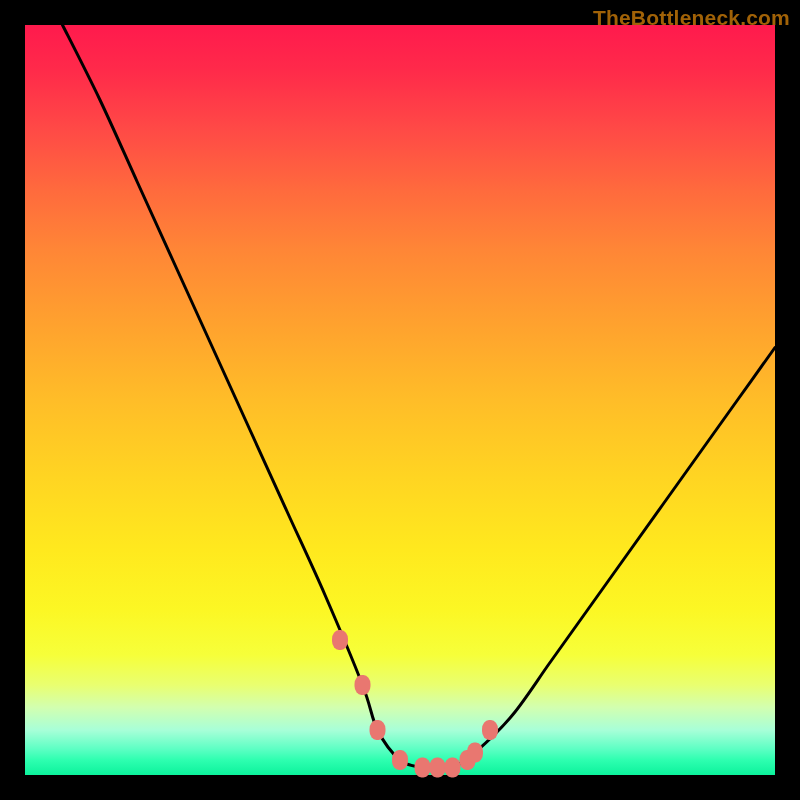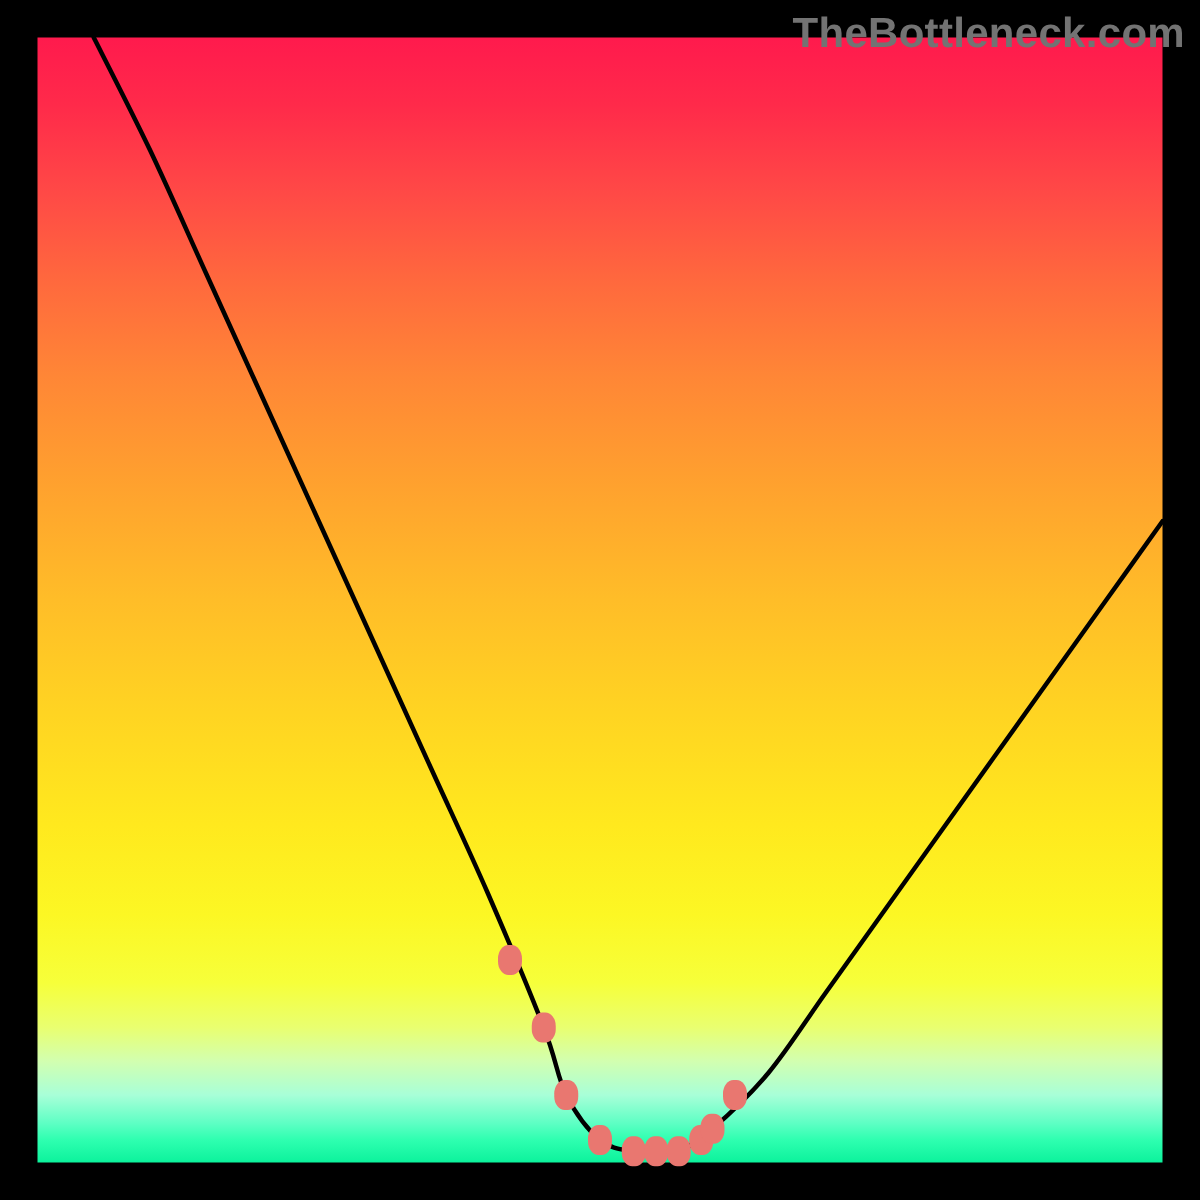--- a/index.html
+++ b/index.html
@@ -31,23 +31,23 @@
       #a8ffd8 94%,
       #5effc4 96.5%,
       #2effb0 98%,
       #0cf29c 100%
     );
   }
   .watermark {
     position: absolute;
     top: 6px; right: 10px;
     font-family: Arial, Helvetica, sans-serif;
-    font-size: 28px;
+    font-size: 21px;
     font-weight: 600;
-    color: #737373;
+    color: #a16207;
     letter-spacing: 0.2px;
   }
   svg.curve {
     position: absolute;
     left: 25px; top: 25px;
     width: 750px; height: 750px;
     overflow: visible;
   }
 </style>
 </head>

